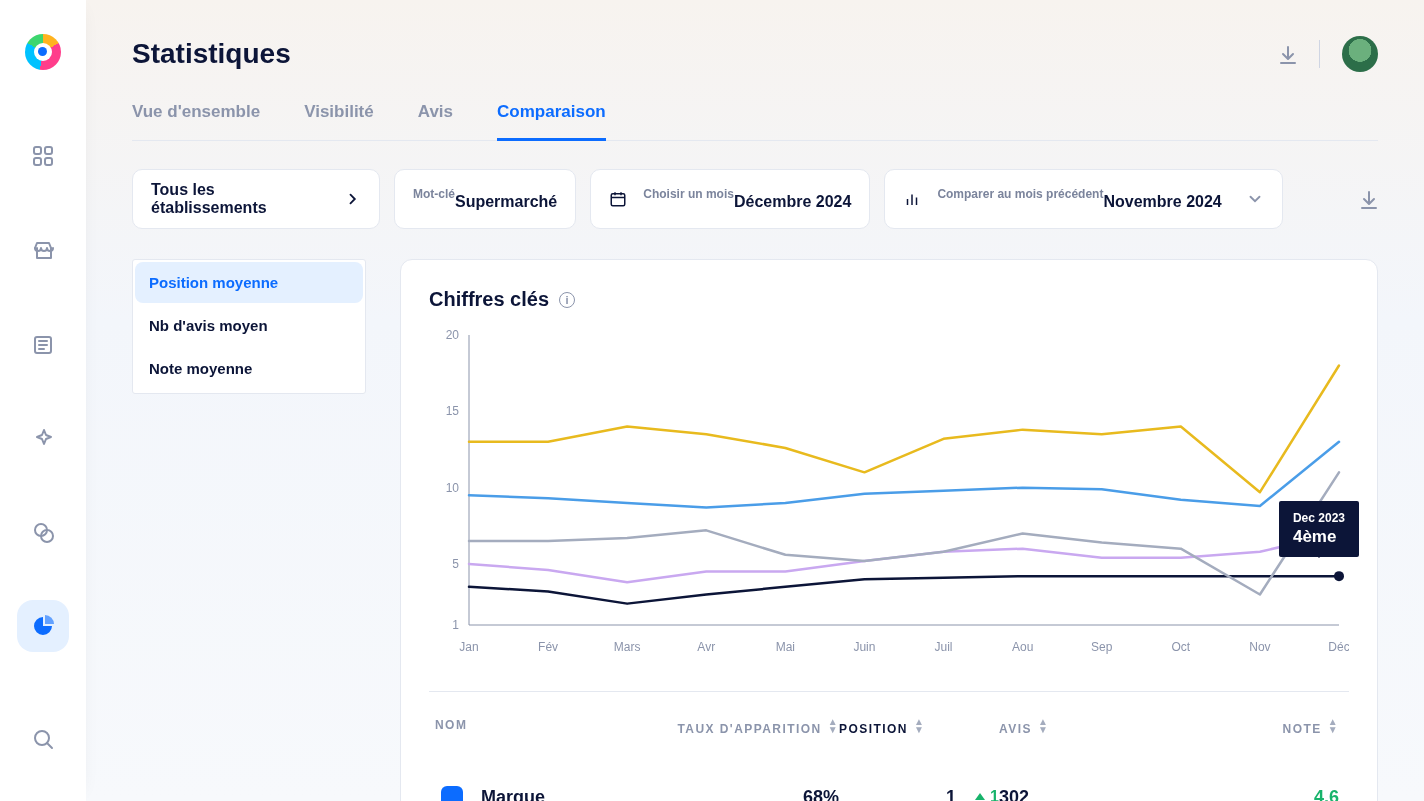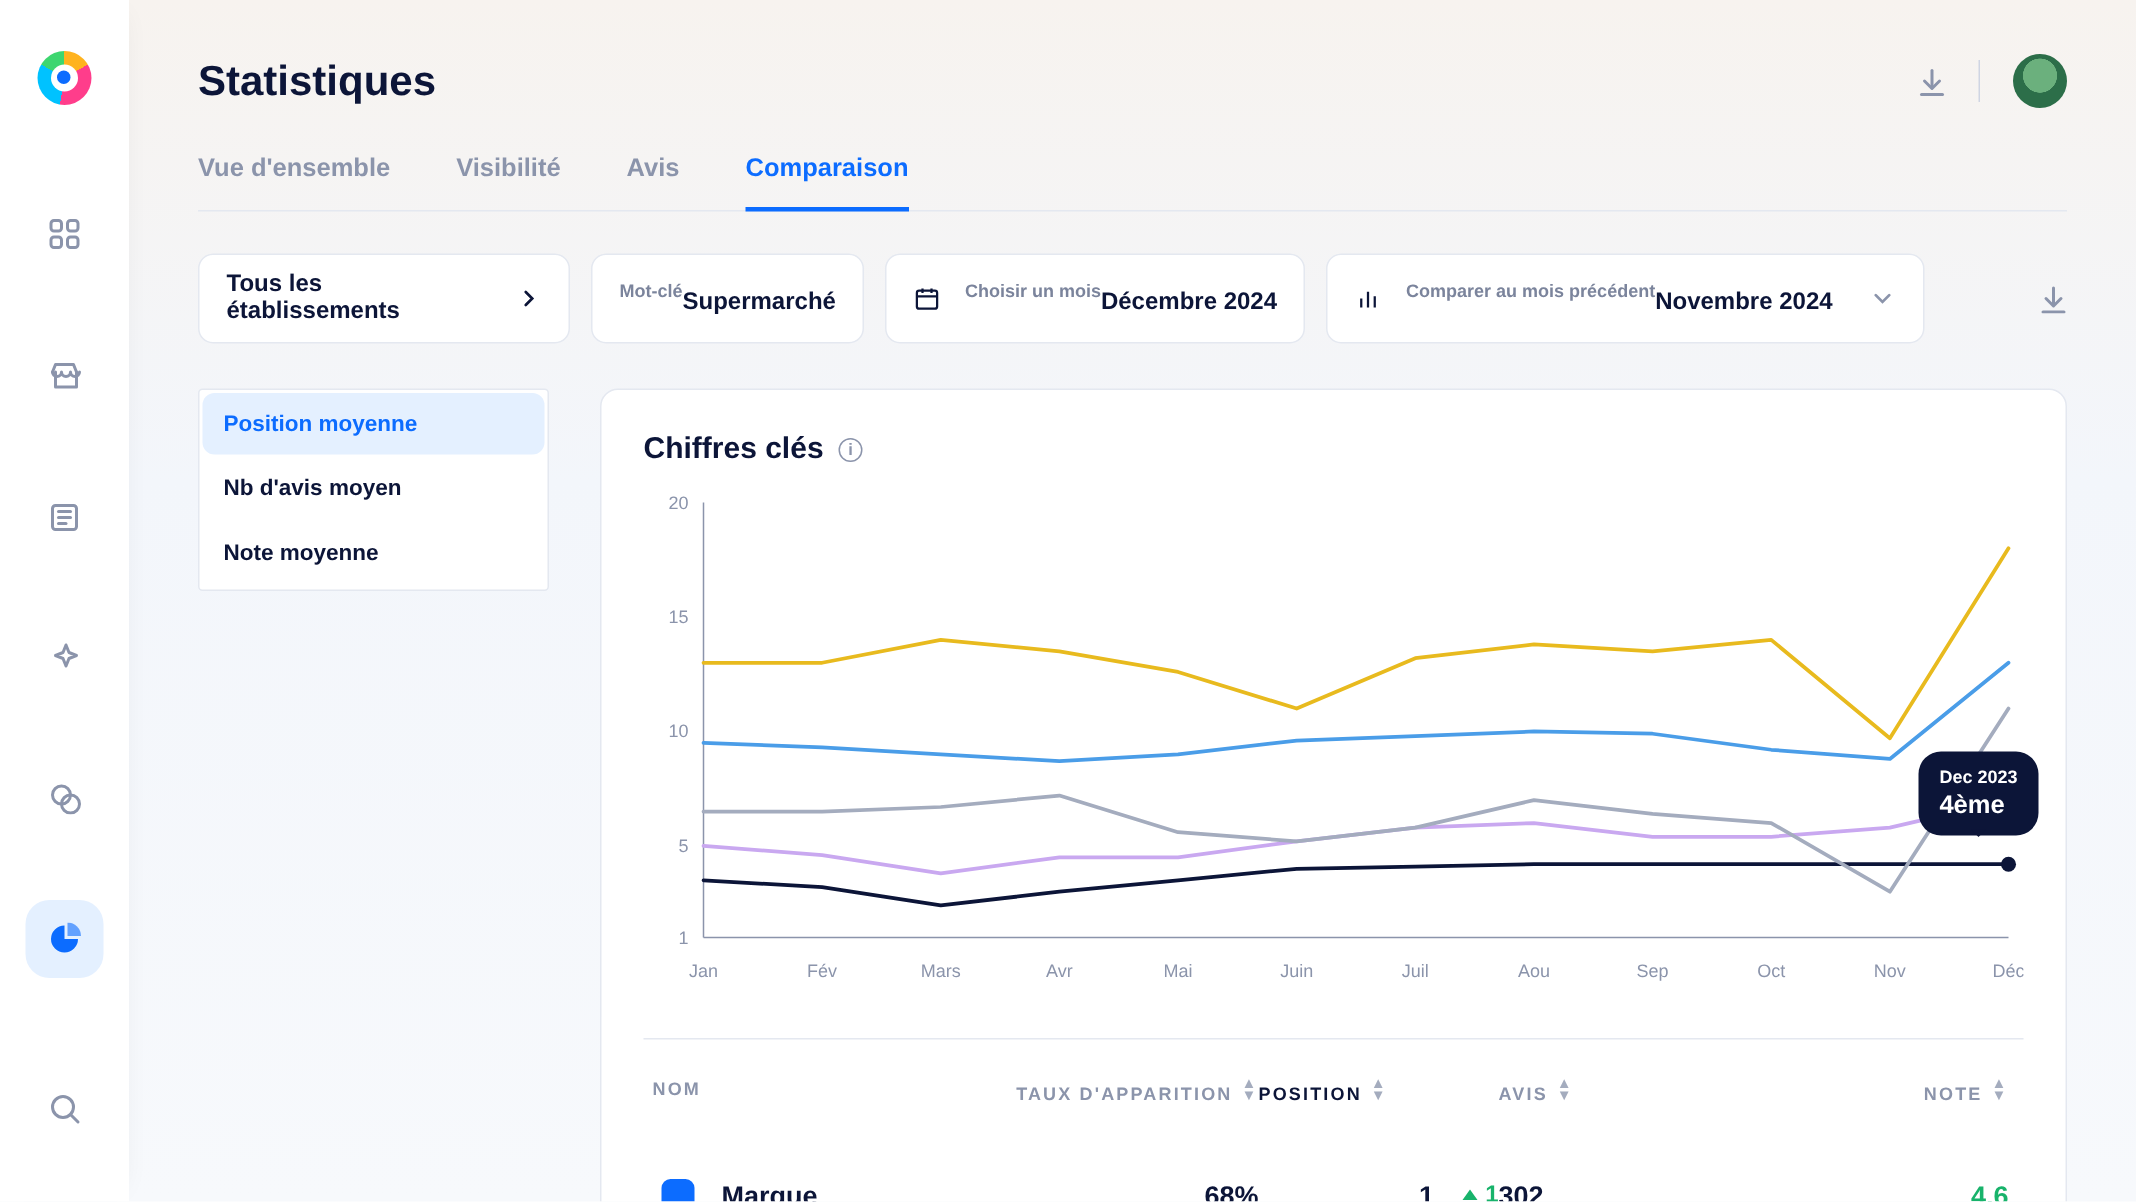--- a/index.html
+++ b/index.html
@@ -53,21 +53,21 @@
   .spacer{flex:1}
   
   .body{display:flex;gap:34px;margin-top:30px;align-items:flex-start}
   .side-card{background:#fff;border-radius:3px;padding:2px;width:248px;border:1px solid var(--border)}
   .side-item{padding:12px 14px;border-radius:8px;font-weight:700;color:var(--text);font-size:15px;cursor:pointer;margin-bottom:2px}
   .side-item.active{background:var(--blue-light);color:var(--blue)}
   .chart-card{flex:1;background:#fff;border-radius:12px;border:1px solid var(--border);padding:28px 28px 0 28px}
   .chart-head{display:flex;align-items:center;gap:10px;font-size:20px;font-weight:800}
   .info-ic{width:16px;height:16px;border-radius:50%;border:1.5px solid #8b94ab;display:inline-flex;align-items:center;justify-content:center;font-size:11px;color:#8b94ab;font-weight:700}
   .chart-wrap{position:relative;margin-top:14px}
-  .tooltip{position:absolute;right:-10px;top:176px;background:var(--navy);color:#fff;border-radius:15px;padding:10px 14px;font-size:12px;font-weight:600;white-space:nowrap}
+  .tooltip{position:absolute;right:-10px;top:176px;background:var(--navy);color:#fff;border-radius:2px;padding:10px 14px;font-size:12px;font-weight:600;white-space:nowrap}
   .tooltip .val{font-weight:800;font-size:17px;margin-top:2px}
   .tooltip:after{content:"";position:absolute;bottom:-6px;left:50%;margin-left:-5px;border:5px solid transparent;border-top-color:var(--navy)}
   
   .tbl{margin-top:22px;border-top:1px solid var(--border)}
   .thead{display:flex;padding:26px 0;font-size:12px;letter-spacing:.12em;color:#8b94ab;font-weight:700}
   .col-nom{width:220px;padding-left:6px}
   .col-taux{width:190px;text-align:right}
   .col-pos{width:160px;text-align:left;color:var(--navy)}
   .col-avis{width:150px;}
   .col-note{flex:1;text-align:right;padding-right:10px}

